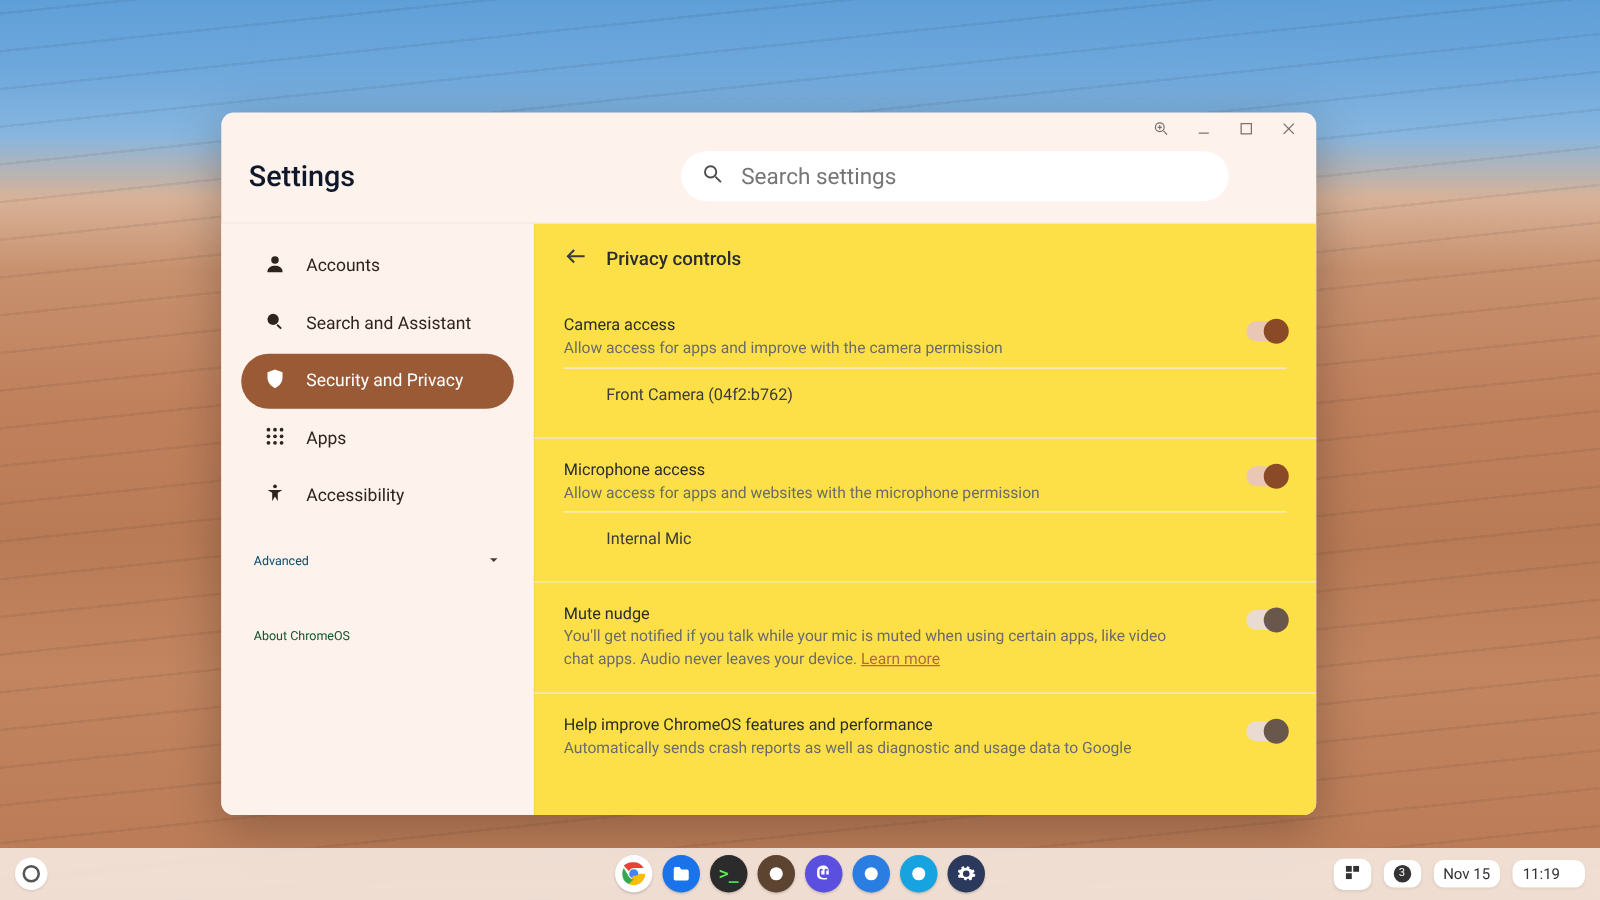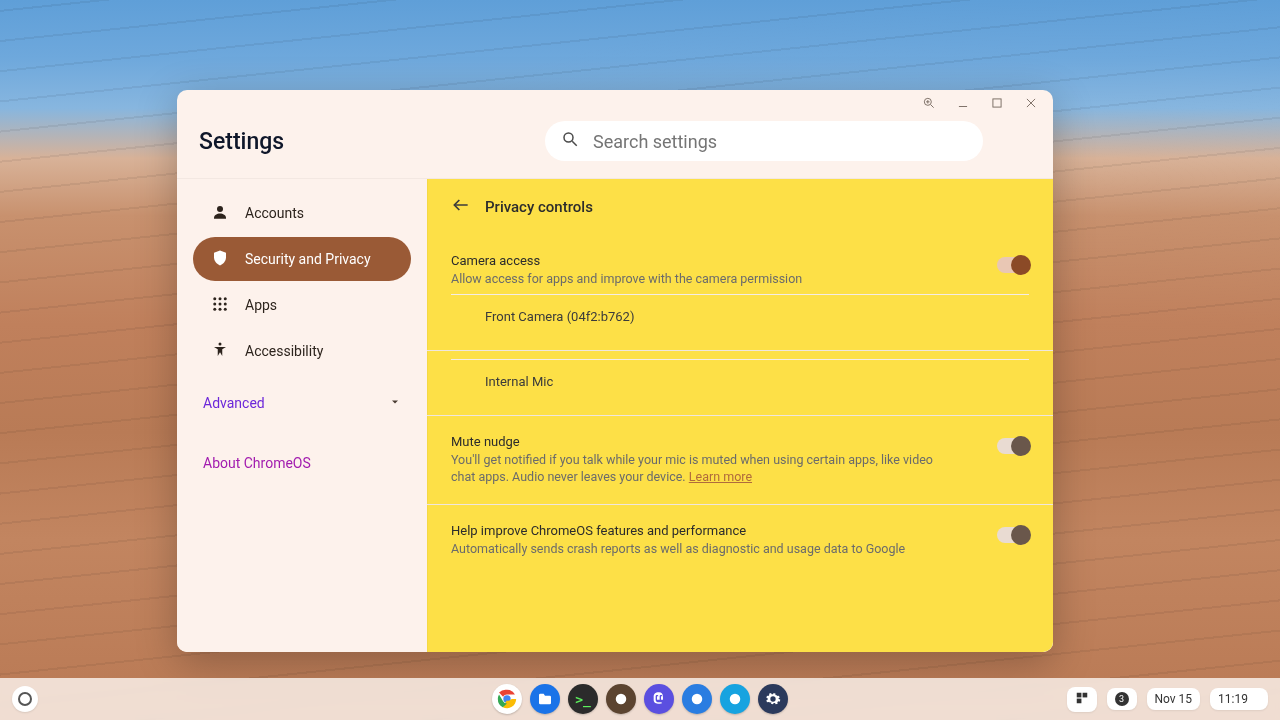--- a/index.html
+++ b/index.html
@@ -84,26 +84,26 @@
     margin: 0 8px 2px 8px;
     font-size: 14px; color:#2d241d;
     cursor:pointer;
   }
   .sb-item svg { width:18px; height:18px; fill:#2d241d; }
   .sb-item.active { background:#9a5a36; color:#fff; }
   .sb-item.active svg { fill:#fff; }
   .sb-adv {
     height:40px; margin:8px 18px 4px 18px;
     display:flex; align-items:center; justify-content:space-between;
-    font-size:14px; color:#6d28d9; cursor:pointer;
+    font-size:10px; color:#0c4a6e; cursor:pointer;
   }
   .sb-adv svg{ width:12px; height:12px; fill:#4a3c32;}
   .sb-about{
     height:40px; margin:16px 18px 0 18px;
-    display:flex; align-items:center; font-size:14px; color:#a21caf; cursor:pointer;
+    display:flex; align-items:center; font-size:10px; color:#14532d; cursor:pointer;
   }
 
   .content-wrap { flex:1; padding: 0 0 0 0; background:#fdf2ec;}
   .content {
     margin: 0 0 0 0;
     height:100%;
     background:#fde047;
     box-shadow: inset 1px 0 0 rgba(0,0,0,0.03);
   }
   .page-header{
@@ -218,20 +218,27 @@
     </div>
 
     <div class="win-body">
       <nav class="sidebar">
         <div class="sb-item">
           <span><svg viewBox="0 0 24 24">
                 <circle cx="12" cy="8" r="4"></circle>
                 <path d="M4 20c0-4 4-6 8-6s8 2 8 6v1H4z"></path>
               </svg></span>
           <span>Accounts</span>
+        </div>
+        <div class="sb-item">
+          <span><svg viewBox="0 0 24 24">
+                <circle cx="10" cy="10" r="6"></circle>
+                <rect x="15" y="15" width="6" height="2" transform="rotate(45 15 15)"></rect>
+              </svg></span>
+          <span>Search and Assistant</span>
         </div>
         <div class="sb-item active">
           <span><svg viewBox="0 0 24 24">
                 <path d="M12 2l8 3v6c0 5-3.5 9-8 11-4.5-2-8-6-8-11V5z"></path>
               </svg></span>
           <span>Security and Privacy</span>
         </div>
         <div class="sb-item">
           <span><svg viewBox="0 0 24 24">
                 <circle cx="5" cy="5" r="2"></circle>
@@ -280,20 +287,27 @@
               <div class="txt">
                 <div class="st">Camera access</div>
                 <div class="sd">Allow access for apps and improve with the camera permission</div>
               </div>
               <div class="tog on"></div>
             </div>
             <div class="subrow">Front Camera (04f2:b762)</div>
           </div>
 
           <div class="section">
+            <div class="row">
+              <div class="txt">
+                <div class="st">Microphone access</div>
+                <div class="sd">Allow access for apps and websites with the microphone permission</div>
+              </div>
+              <div class="tog on"></div>
+            </div>
             <div class="subrow">Internal Mic</div>
           </div>
 
           <div class="section">
             <div class="row">
               <div class="txt">
                 <div class="st">Mute nudge</div>
                 <div class="sd">
                   <span>You'll get notified if you talk while your mic is muted when using certain apps, like video chat apps. Audio never leaves your device. </span><a href="#">Learn more</a>
                 </div>

